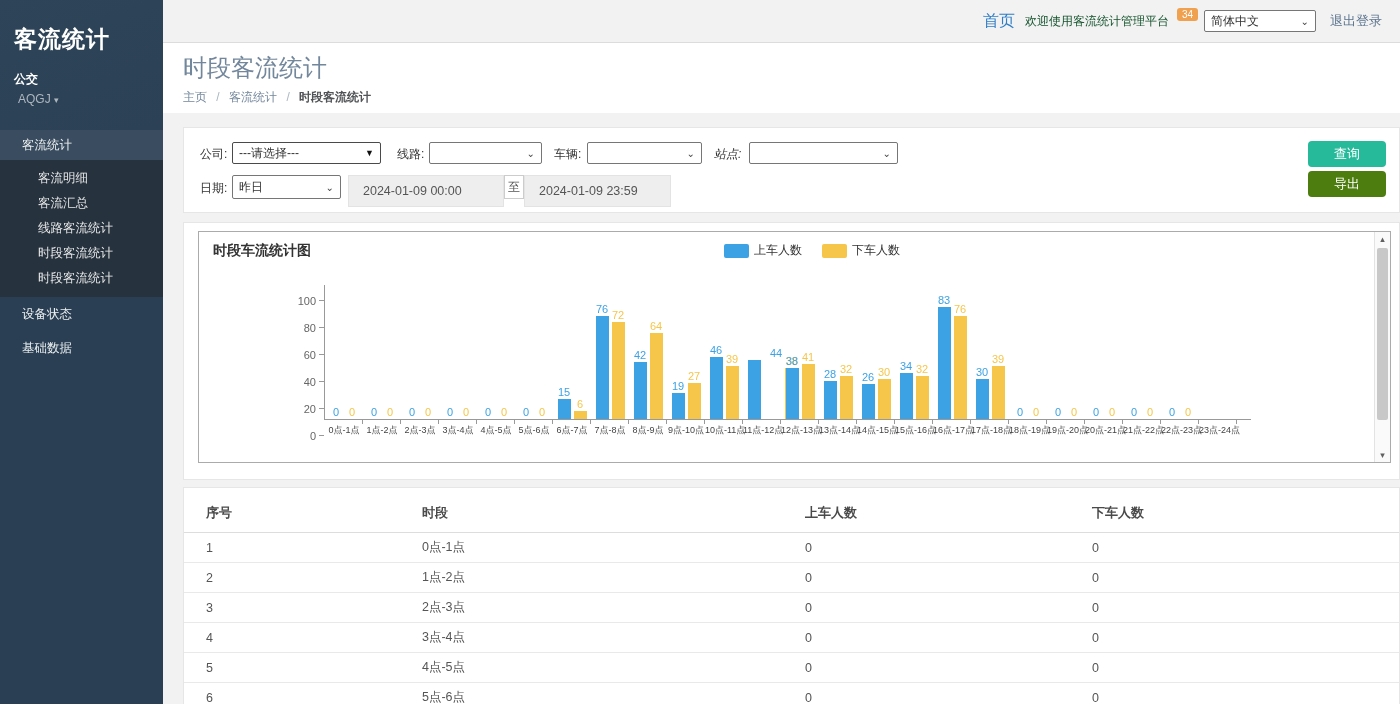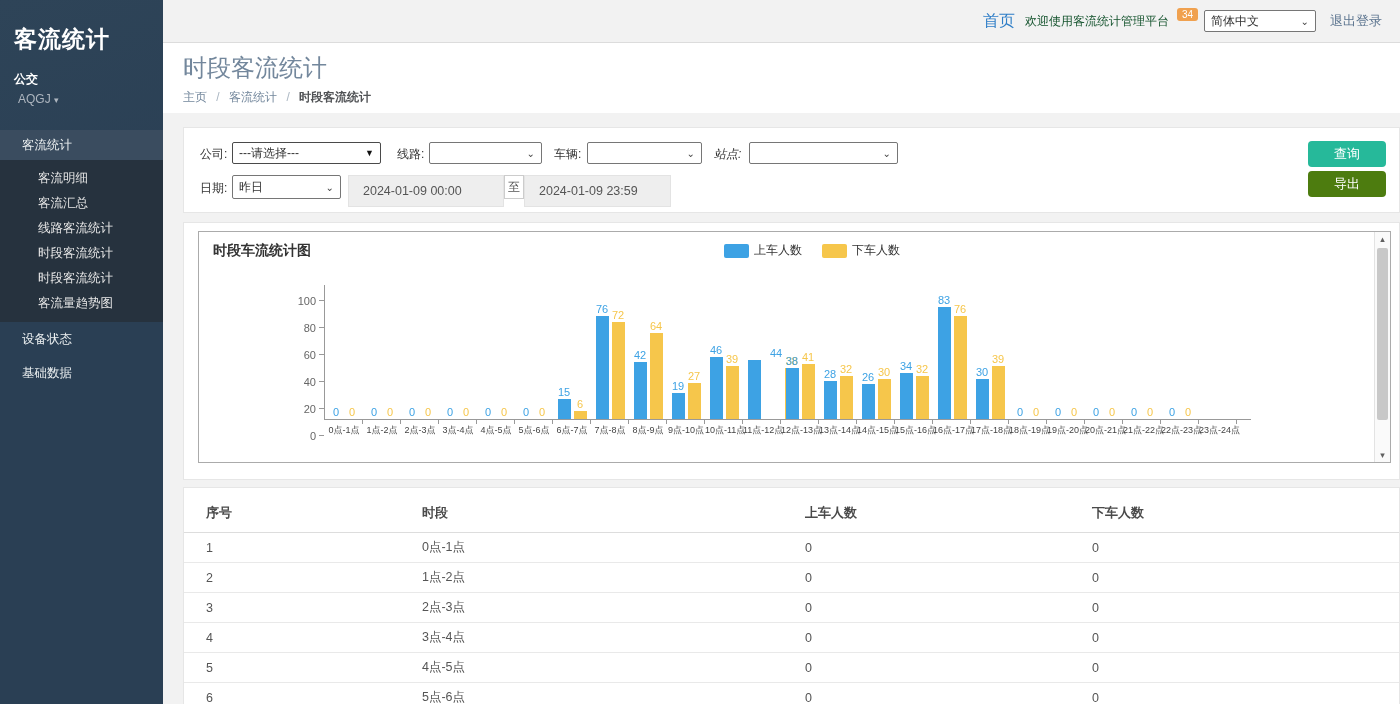--- a/index.html
+++ b/index.html
@@ -102,21 +102,20 @@
     <span class="caret">▾</span>
   </div>
   <div class="side-menu">
     <div class="menu-section">客流统计</div>
     <div class="submenu">
       <div class="submenu-item">客流明细</div>
       <div class="submenu-item">客流汇总</div>
       <div class="submenu-item">线路客流统计</div>
       <div class="submenu-item">时段客流统计</div>
       <div class="submenu-item">时段客流统计</div>
-      <div class="submenu-item">客流量趋势图</div>
     </div>
     <div class="menu-section plain">设备状态</div>
     <div class="menu-section plain">基础数据</div>
   </div>
 </div>
 
 <div class="topbar">
   <span class="home-link">首页</span>
   <span class="welcome">欢迎使用客流统计管理平台</span>
   <span class="badge">34</span>

